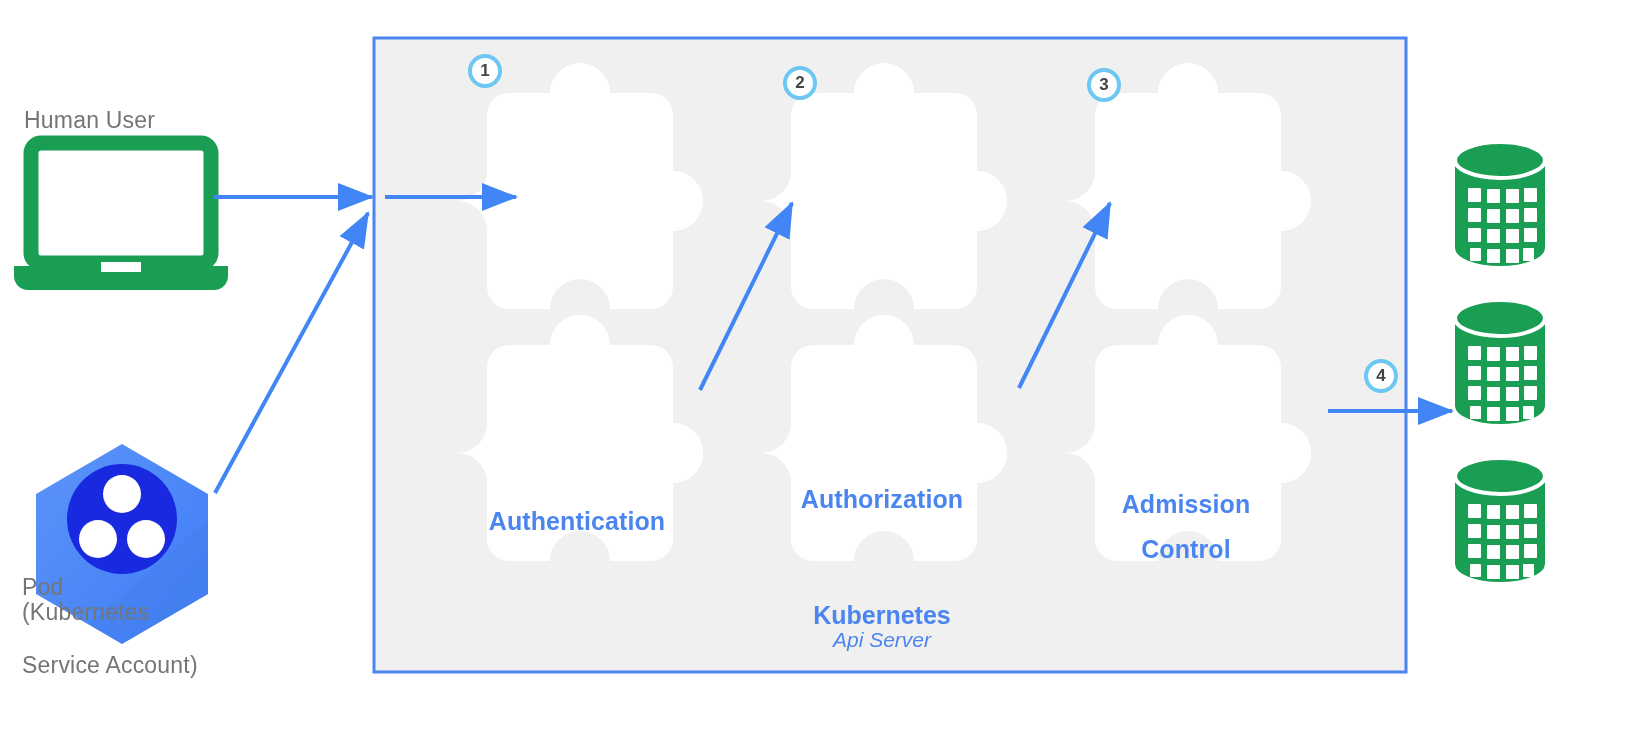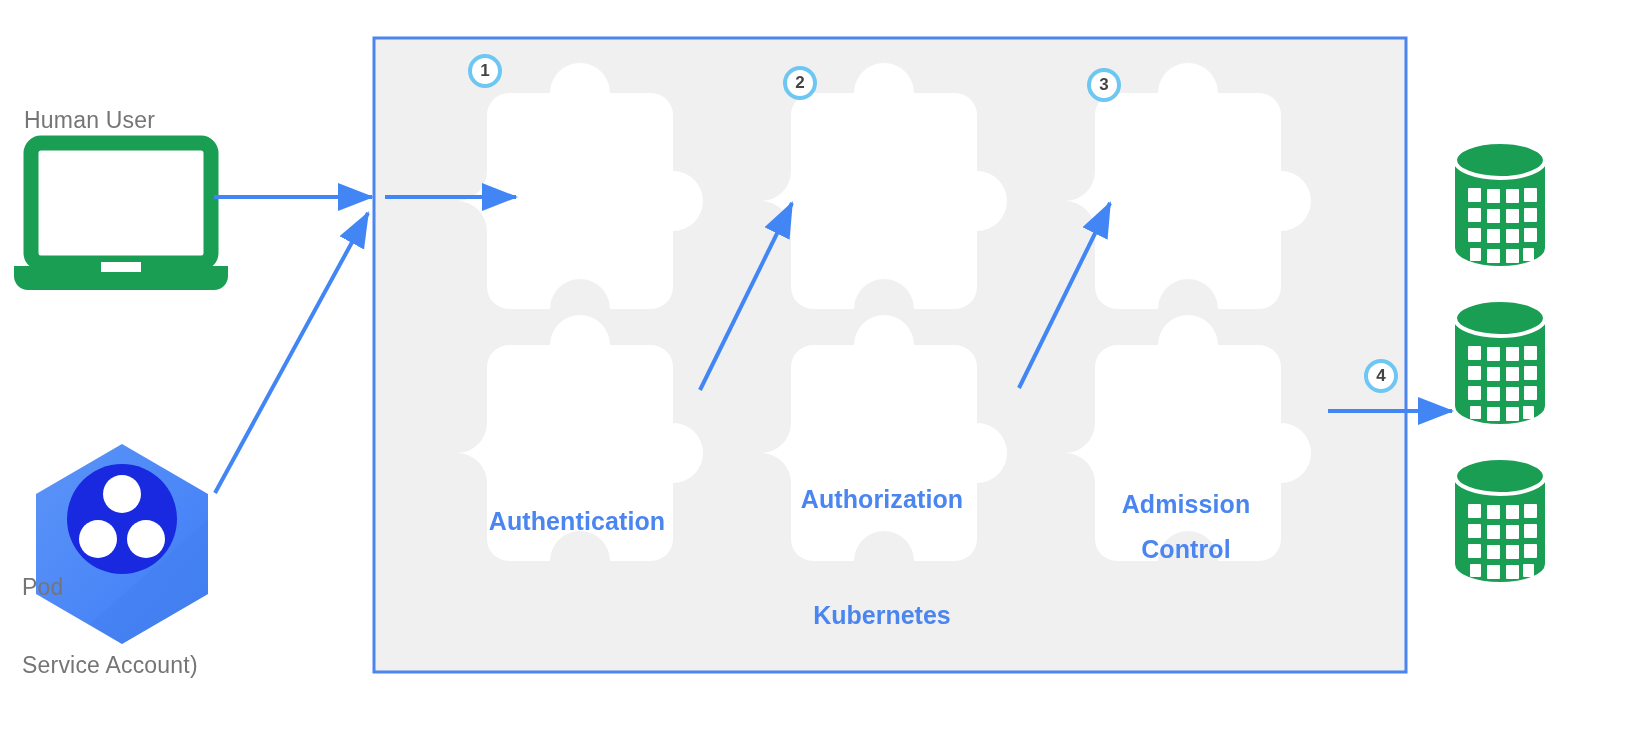--- a/index.html
+++ b/index.html
@@ -328,27 +328,29 @@
       <line x1="385" y1="197" x2="516" y2="197"></line>
       <line x1="700" y1="390" x2="792" y2="203"></line>
       <line x1="1019" y1="388" x2="1110" y2="203"></line>
       <line x1="1328" y1="411" x2="1452" y2="411"></line>
     </g>
   </svg>
 
   <div class="txt label-muted" style="left:24px; top:107px; width:200px;">Human User</div>
 
   <div class="txt label-muted" style="left:22px; top:574px; width:200px;">Pod</div>
+  <div class="txt label-muted" style="left:22px; top:599px; width:200px;">(Kubernetes</div>
   <div class="txt label-muted" style="left:22px; top:652px; width:200px;">Service Account)</div>
 
   <div class="txt label-stage" style="left:452px; top:507px; width:250px;">Authentication</div>
   <div class="txt label-stage" style="left:757px; top:485px; width:250px;">Authorization</div>
   <div class="txt label-stage" style="left:1061px; top:490px; width:250px;">Admission</div>
   <div class="txt label-stage" style="left:1061px; top:535px; width:250px;">Control</div>
 
   <div class="txt label-panel-title" style="left:757px; top:601px; width:250px;">Kubernetes</div>
+  <div class="txt label-panel-sub" style="left:757px; top:628px; width:250px;">Api Server</div>
 
   <div class="badge-num" style="left:468px; top:54px;">1</div>
   <div class="badge-num" style="left:783px; top:66px;">2</div>
   <div class="badge-num" style="left:1087px; top:68px;">3</div>
   <div class="badge-num" style="left:1364px; top:359px;">4</div>
 
 </div>
 
 </body></html>

